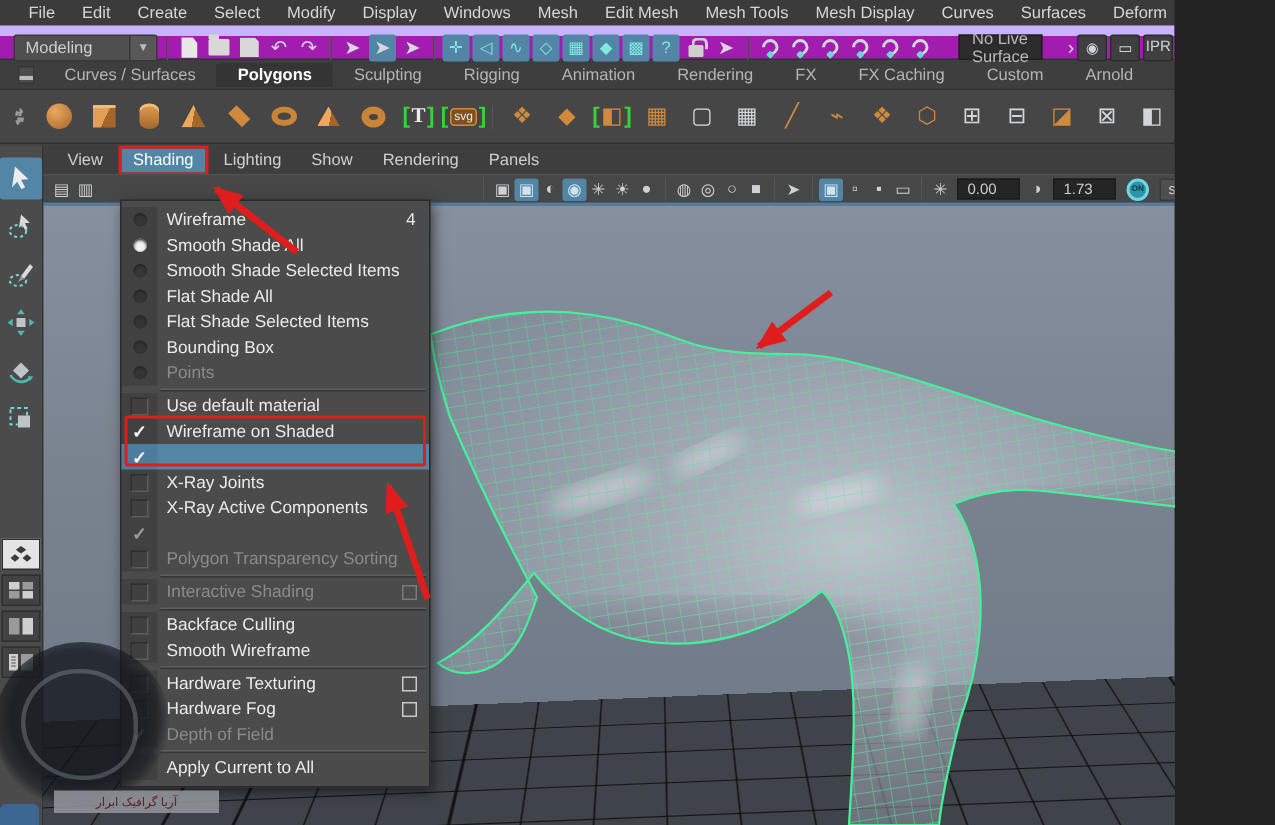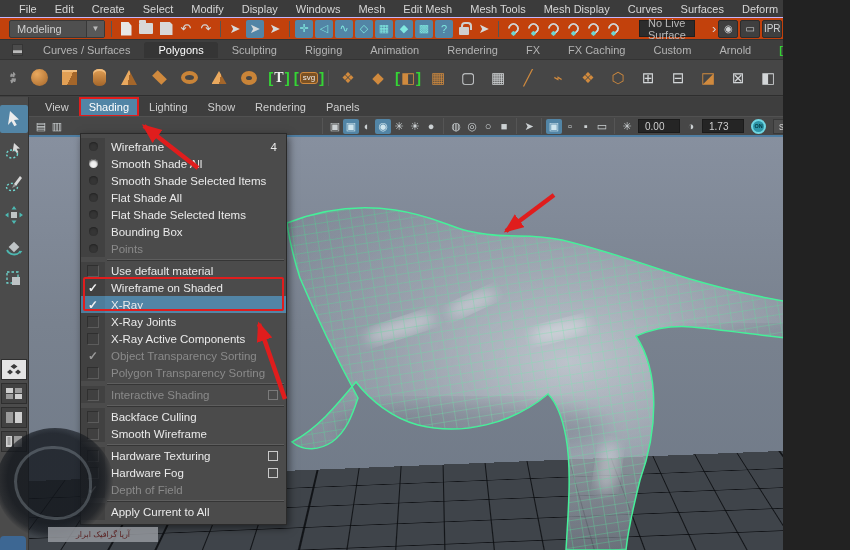--- a/index.html
+++ b/index.html
@@ -12,21 +12,21 @@
   .dots{width:7px;height:14px;margin:0 3px 0 1px;
         background-image:radial-gradient(#6a6a6a 1px,transparent 1.1px);background-size:3.5px 3.5px}
 
   
   #menubar{height:17px;background:#3b3b3b;padding-left:10px;gap:0;font-size:11px;color:#d6d6d6}
   .mitem{padding:0 9px;cursor:default;white-space:nowrap}
   .bracketed::before{content:"[";color:var(--grn);margin-right:1px;font-weight:bold}
   .bracketed::after{content:"]";color:var(--grn);margin-left:1px;font-weight:bold}
 
   
-  #toolbar{height:23px;background:#c2410c;border-top:1px solid #c4b5fd;border-bottom:1px solid #323232;padding:0 3px}
+  #toolbar{height:23px;background:#a21caf;border-top:7px solid #c4b5fd;border-bottom:1px solid #323232;padding:0 3px}
   .modebox{display:flex;align-items:center;height:18px;background:#4f4f4f;border:1px solid #383838;border-radius:2px;margin:0 2px}
   .modebox .lbl{width:76px;padding-left:7px;color:#cfcfcf}
   .modebox .arr{width:18px;height:100%;background:#585858;border-left:1px solid #383838;display:flex;align-items:center;justify-content:center;color:#bbb;font-size:8px}
   .tbico{width:18px;height:18px;display:flex;align-items:center;justify-content:center;color:#d6d9da;font-size:13px;margin:0 1px;border-radius:2px}
   .tbico.hl{background:#5285a6}
   .bluebox{background:#5285a6;color:#7fe8df;font-size:11px}
   .page{width:11px;height:14px;background:#e7e7e7;clip-path:polygon(0 0,70% 0,100% 30%,100% 100%,0 100%)}
   .folder{width:14px;height:11px;background:#d8d8d8;border-radius:1px;position:relative}
   .folder::before{content:"";position:absolute;top:-3px;left:0;width:7px;height:3px;background:#d8d8d8;border-radius:1px 1px 0 0}
   .floppy{width:13px;height:13px;background:#d8d8d8;clip-path:polygon(0 0,80% 0,100% 20%,100% 100%,0 100%)}
@@ -35,21 +35,21 @@
   .snap{width:11px;height:11px;border:2.5px solid #cfd4d6;border-radius:50%;border-bottom-color:transparent;transform:rotate(45deg);position:relative}
   .snap::after{content:"";position:absolute;right:-2px;bottom:-2px;width:4px;height:4px;background:#6fd6cf;border-radius:1px}
   .fieldbox{height:17px;background:#2c2c2c;border:1px solid #1f1f1f;color:#b9b9b9;display:flex;align-items:center;padding:0 8px;margin:0 16px}
   #toolbar .spacer{flex:1}
   .rndico{width:20px;height:18px;background:#3f3f3f;border:1px solid #2c2c2c;border-radius:2px;display:flex;align-items:center;justify-content:center;color:#d0d3d5;font-size:10px;margin:0 1px}
 
   
   #shelftabs{height:20px;background:#3e3e3e;border-bottom:1px solid #333;padding-left:2px;font-size:11px}
   .collapse{width:14px;height:12px;background:#4c4c4c;border:1px solid #353535;margin:0 6px;display:flex;align-items:center;justify-content:center;color:#bbb;font-size:9px;line-height:4px}
   .tab{padding:2px 14px;color:#b4b4b4;white-space:nowrap;cursor:default}
-  .tab.active{color:#fff;font-weight:normal;background:#353535;border-radius:3px 3px 0 0}
+  .tab.active{color:#fff;font-weight:bold;background:#353535;border-radius:3px 3px 0 0}
   #shelficons{height:36px;background:#464646;border-bottom:1px solid #2e2e2e;padding-left:2px;overflow:hidden}
   .gear{width:12px;height:12px;border-radius:50%;border:3px dotted #9a9a9a;margin:0 8px}
   .shelf-slot{width:30px;height:30px;display:flex;align-items:center;justify-content:center;flex:0 0 auto}
   .shp{display:flex;align-items:center;justify-content:center;color:var(--org);font-size:15px;line-height:1}
   .s-sphere{width:17px;height:17px;border-radius:50%;background:radial-gradient(circle at 35% 30%,#eaa95e,#a4662a)}
   .s-cube{width:15px;height:15px;background:linear-gradient(115deg,#e2a055 55%,#a4662a 55%);box-shadow:inset 0 2px 0 #f0bc7d}
   .s-cylinder{width:13px;height:17px;border-radius:7px/5px;background:linear-gradient(#e2a055,#a4662a);box-shadow:inset 0 2px 0 #f0bc7d}
   .s-cone{width:16px;height:15px;background:linear-gradient(100deg,#eaa95e 50%,#a4662a 50%);clip-path:polygon(50% 0,100% 100%,0 100%)}
   .s-plane{width:13px;height:13px;background:#d08a3e;transform:rotate(45deg) scaleY(.6)}
   .s-torus{width:17px;height:13px;border:4px solid #c98438;border-radius:50%}
@@ -110,21 +110,21 @@
   .dis .optbox{border-color:#7a7a7a}
   #redframe{position:absolute;left:2px;right:2px;border:2.5px solid var(--ann);border-radius:2px;pointer-events:none}
 
   
   #dino{position:absolute;left:0;top:0;z-index:3;pointer-events:none}
   #annotations{position:absolute;left:0;top:0;z-index:9;pointer-events:none}
   #watermark{position:absolute;left:-12px;top:428px;width:150px;height:122px;z-index:7;pointer-events:none}
   #watermark .blob{position:absolute;left:8px;top:0;width:118px;height:112px;border-radius:50%;
      background:radial-gradient(circle at 48% 45%,rgba(18,22,28,.78) 0 52%,rgba(18,22,28,.55) 62%,rgba(18,22,28,0) 70%)}
   #watermark .ring{position:absolute;left:26px;top:18px;width:78px;height:74px;border:3px solid rgba(150,160,170,.35);border-radius:50% 50% 46% 54%}
-  #watermark .chip{position:absolute;left:60px;top:99px;width:110px;height:15px;background:rgba(148,152,158,.85);
+  #watermark .chip{position:absolute;left:48px;top:99px;width:110px;height:15px;background:rgba(148,152,158,.85);
      display:flex;align-items:center;justify-content:center;font-size:8px;color:#5c2424;filter:blur(.3px);letter-spacing:.5px}
   #watermark .corner{position:absolute;left:12px;top:108px;width:26px;height:14px;background:#3a6ea5;border-radius:4px 4px 0 0;opacity:.8}
 </style>
 </head>
 <body>
 
 <div id="app">
 
   <div id="menubar" class="row">
       <span class="mitem">File</span>
@@ -561,39 +561,37 @@
       <div class="mi">
         <div class="gut">
           <span class="chk">✓</span>
         </div>
         <span class="lbl">Wireframe on Shaded</span>
       </div>
       <div class="mi hl">
         <div class="gut">
           <span class="chk">✓</span>
         </div>
-        <span class="lbl">X-Ray</span>
       </div>
       <div class="mi">
         <div class="gut">
           <span class="chksq"></span>
         </div>
         <span class="lbl">X-Ray Joints</span>
       </div>
       <div class="mi">
         <div class="gut">
           <span class="chksq"></span>
         </div>
         <span class="lbl">X-Ray Active Components</span>
       </div>
       <div class="mi dis">
         <div class="gut">
           <span class="chk dim">✓</span>
         </div>
-        <span class="lbl">Object Transparency Sorting</span>
       </div>
       <div class="mi dis">
         <div class="gut">
           <span class="chksq"></span>
         </div>
         <span class="lbl">Polygon Transparency Sorting</span>
       </div>
       <div class="msep">
         <i></i>
       </div>

